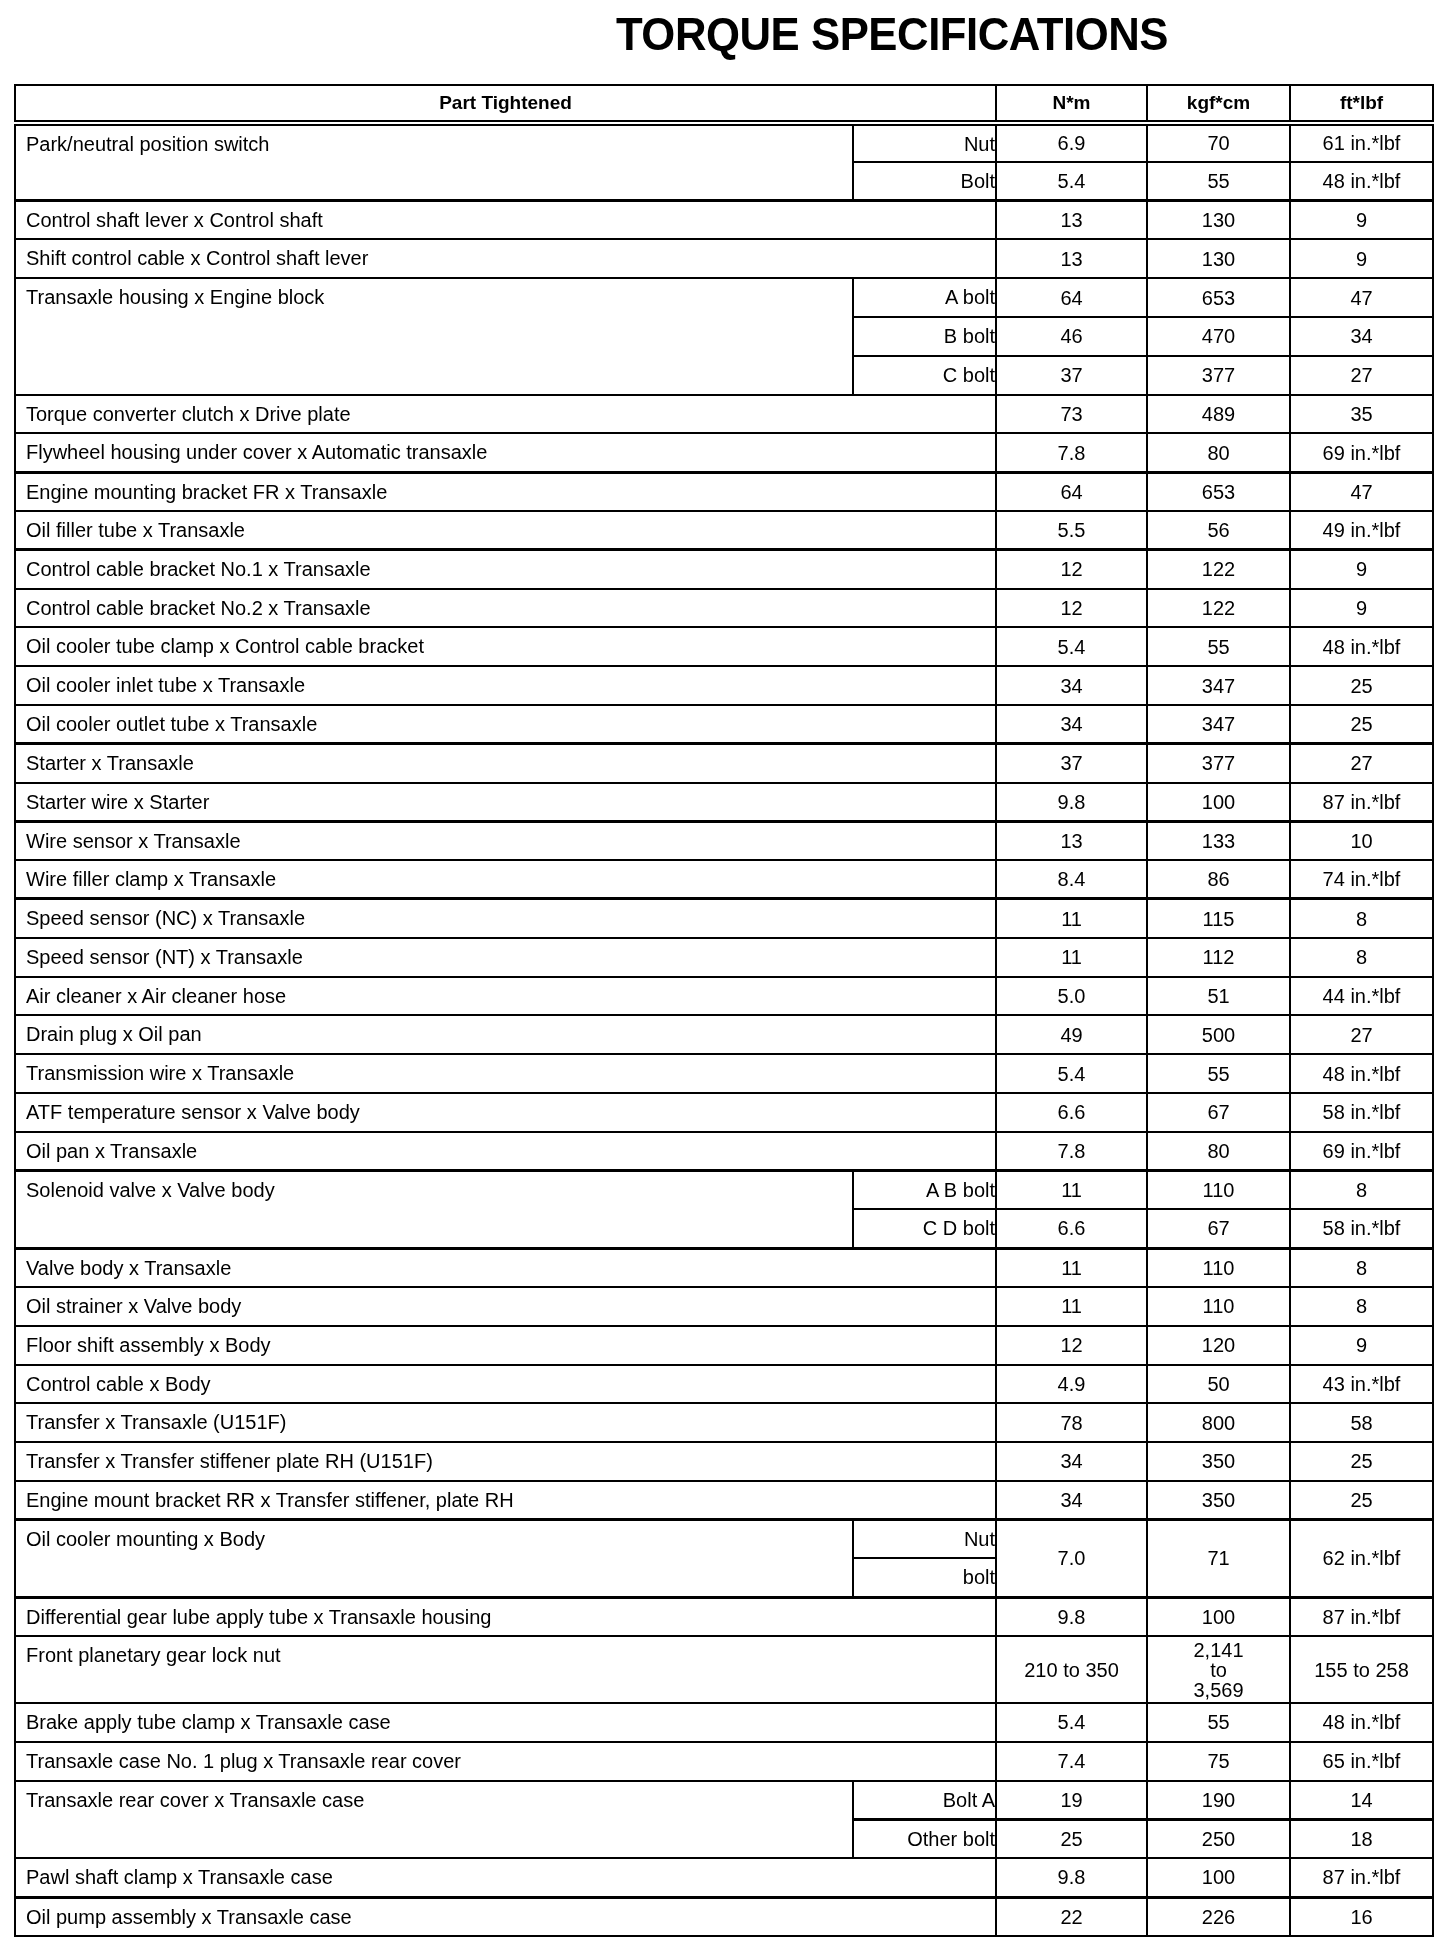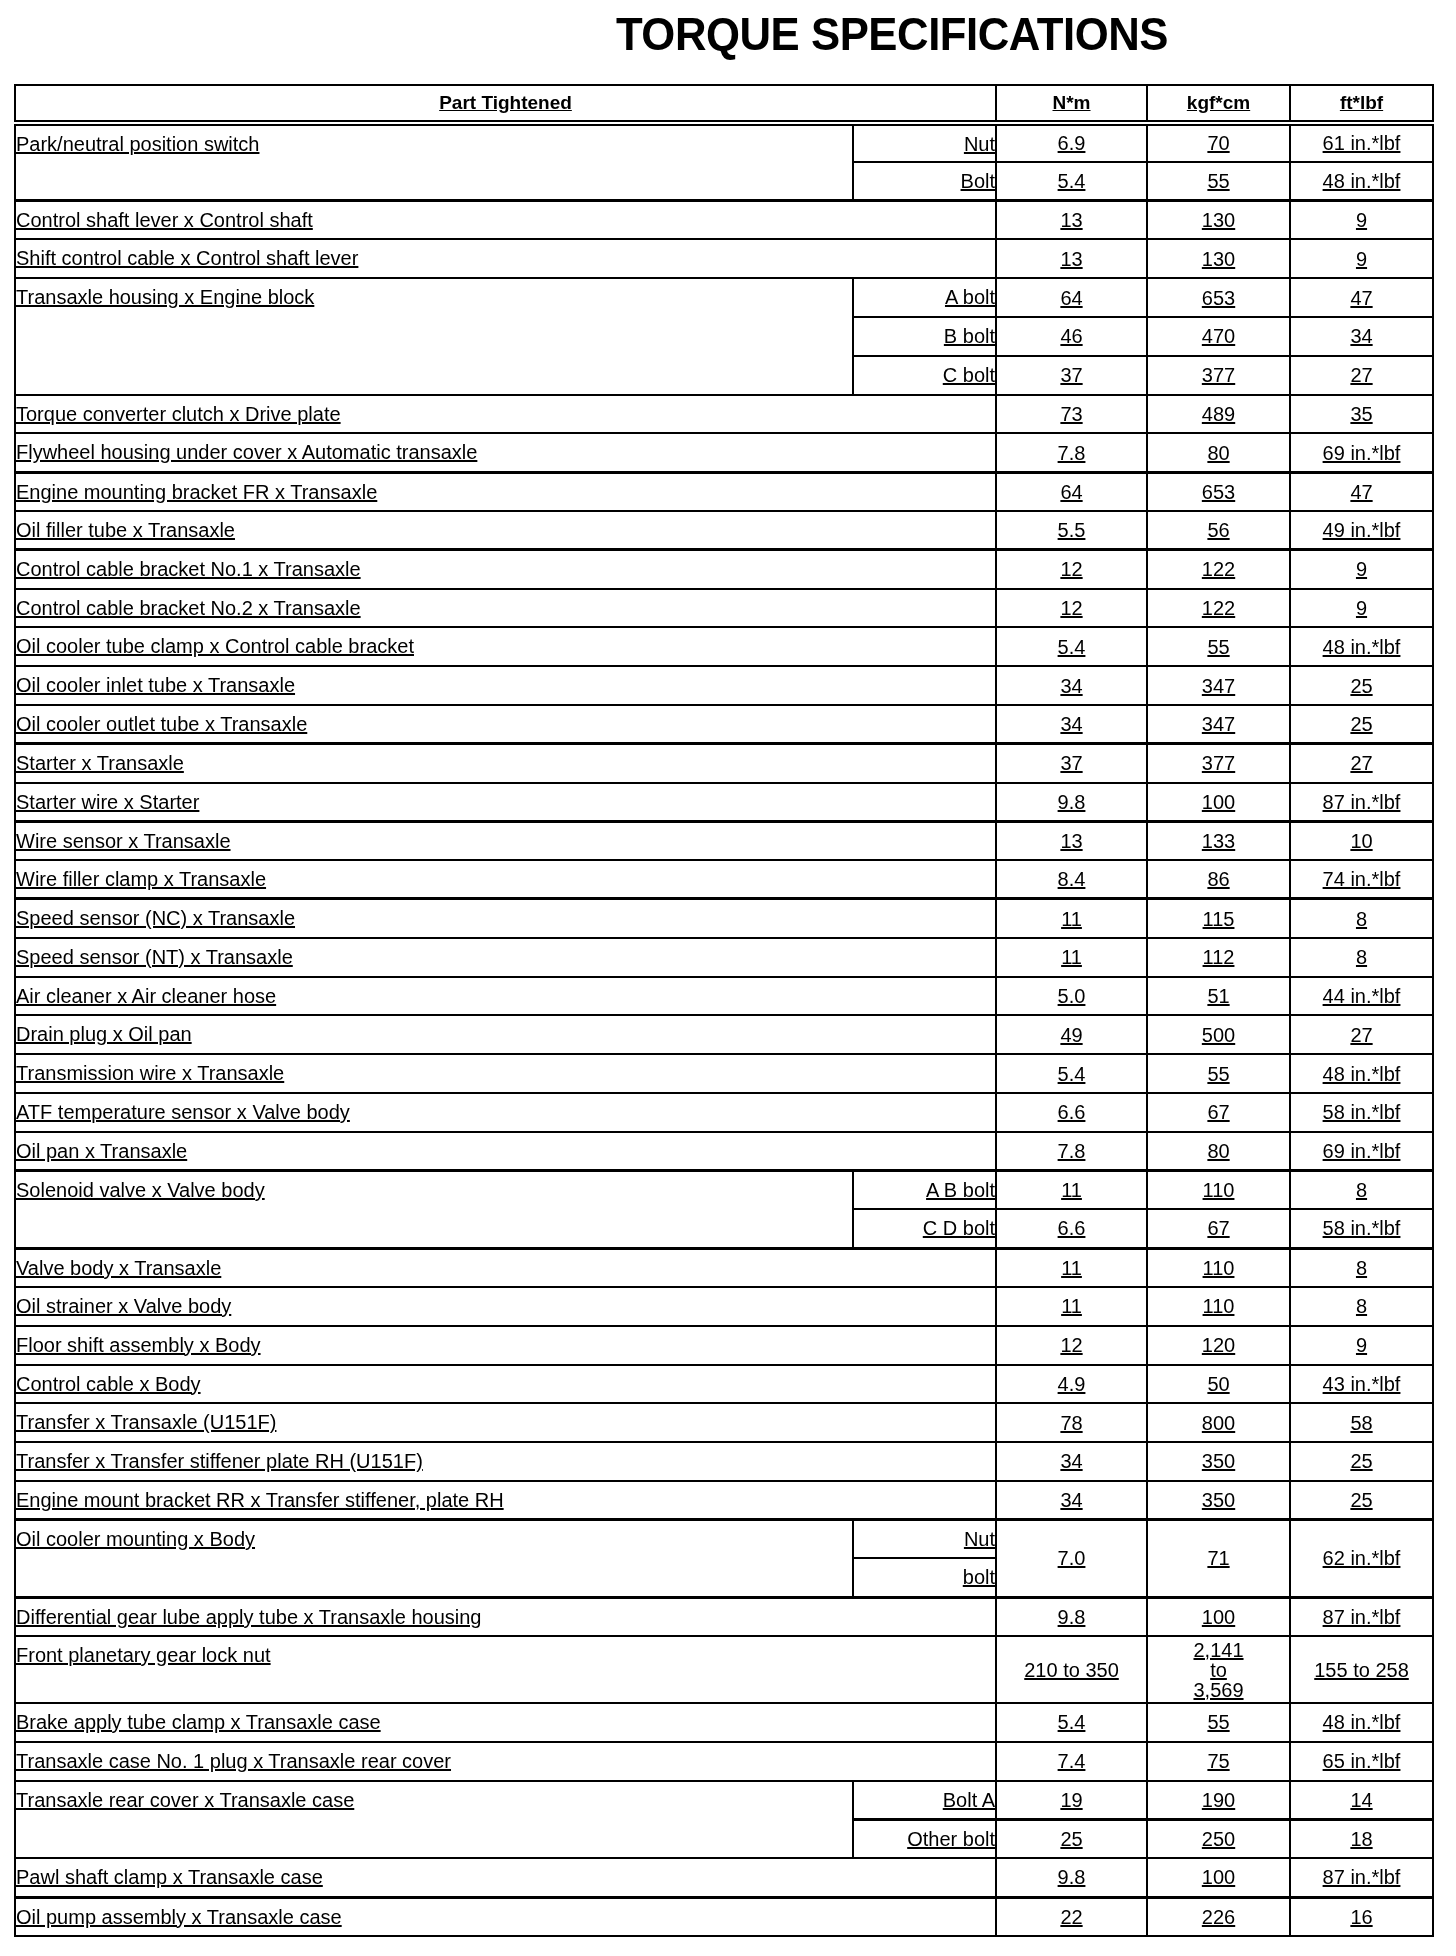--- a/index.html
+++ b/index.html
@@ -2,27 +2,27 @@
 <html><head>
 <meta charset="utf-8">
 <style>
   html, body { margin: 0; padding: 0; background: #ffffff; }
   body { width: 1456px; height: 1956px; position: relative; overflow: hidden;
          font-family: "Liberation Sans", "DejaVu Sans", sans-serif; color: #000; }
   .title { position: absolute; left: 0; top: 4px; width: 1456px; text-align: center;
            padding-left: 328px; box-sizing: border-box;
            font-size: 47px; font-weight: bold; letter-spacing: -0.5px; line-height: 60px; transform: scaleX(0.93); transform-origin: 891px 0; }
   table { position: absolute; left: 14px; top: 84px; border-collapse: collapse;
-          width: 1418px; table-layout: fixed; text-decoration: underline; }
+          width: 1418px; table-layout: fixed; }
   col.c-part { width: 838px; } col.c-sub { width: 143px; } col.c-nm { width: 151px; }
   col.c-kgf { width: 143px; } col.c-ft { width: 143px; }
   th, td { border: 2px solid #000; font-size: 20px; padding: 0; box-sizing: border-box; }
   th { height: 38px; font-weight: bold; text-align: center; border-bottom: 6px double #000; font-size: 19px; }
   td { height: 38.8px; vertical-align: top; line-height: 20px; padding-top: 8px; }
-  td.part { padding-left: 0; text-align: left; }
+  td.part { padding-left: 10px; text-align: left; }
   td.sub { padding-left: 10px; text-align: right; }
   td.val { text-align: center; vertical-align: middle; padding-top: 0; }
   tr.tall td { height: 67px; }
   tr.thick td { border-bottom: 3px solid #000; }
 </style>
 </head>
 <body>
 
 <div class="title">TORQUE SPECIFICATIONS</div>
 

